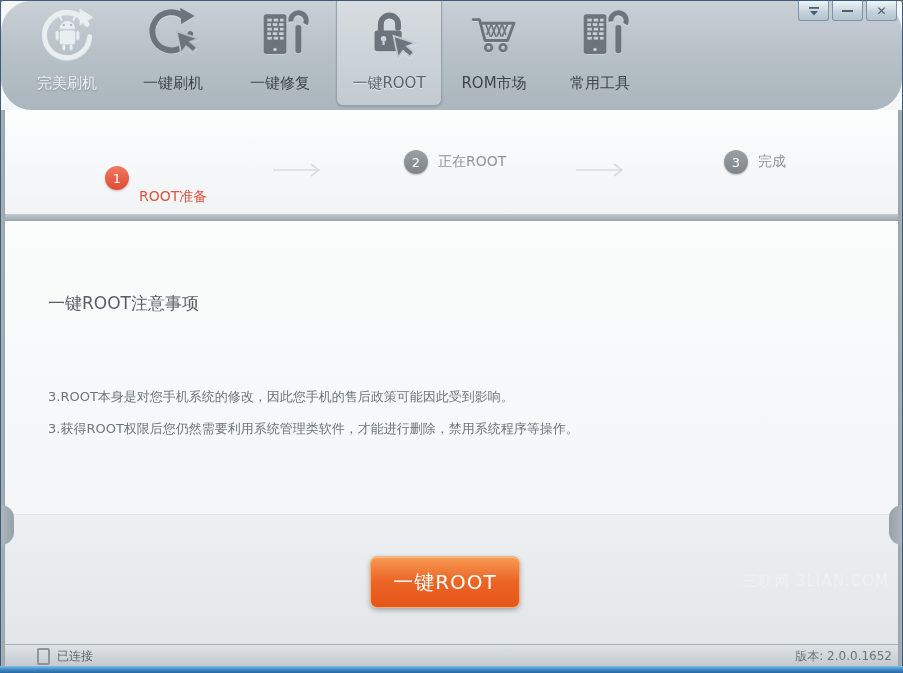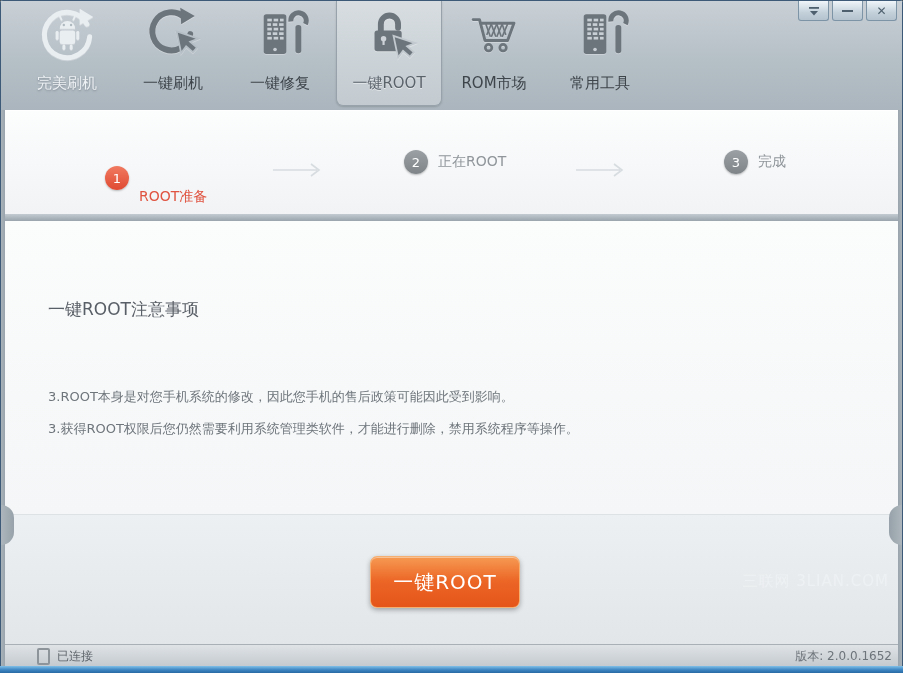--- a/index.html
+++ b/index.html
@@ -6,20 +6,21 @@
   .window {
     position:relative; width:903px; height:673px; margin:0 auto;
     background:#f4f6f7; overflow:hidden;
     box-shadow: inset 0 0 0 1px #3d5a78;
     border-radius:3px 3px 0 0;
   }
   
   .toolbar {
     position:absolute; top:1px; left:1px; right:1px; height:109px;
     background:linear-gradient(180deg,#c9d0d6 0%,#b5bfc6 55%,#aab5bd 100%);
+    border-radius:31px;
   }
   .tab { position:absolute; top:0; width:104px; height:104px; cursor:pointer; }
   .tab .icn { position:absolute; top:4px; left:0; right:0; height:60px;
     display:flex; align-items:center; justify-content:center; }
   .tab .tlabel { position:absolute; bottom:12px; left:0; right:0; text-align:center;
     font-size:15px; color:#3e454b; }
   .tab.logo-tab .tlabel { color:#eef2f5; text-shadow:0 1px 2px rgba(70,80,90,.45); }
   .tab.selected {
     background:linear-gradient(180deg,#d7dde1 0%,#c3cbd0 100%);
     border:1px solid #97a2aa; border-top:none; border-radius:0 0 7px 7px;
@@ -71,21 +72,21 @@
   .main { position:absolute; top:221px; left:1px; right:1px; height:423px; }
   .content-upper { height:293px; background:linear-gradient(180deg,#fbfcfc,#f4f6f7);
     border-bottom:1px solid #dde2e5; }
   .content-lower { height:129px; background:linear-gradient(180deg,#edf0f2,#e2e6e9); }
   .edge { position:absolute; top:110px; bottom:7px; width:4px; z-index:5; }
   .edge.l { left:1px;  background:linear-gradient(90deg,#a9b2b9,#99a4ac); }
   .edge.r { right:1px; background:linear-gradient(270deg,#a9b2b9,#99a4ac); }
   .bump { position:absolute; top:505px; width:13px; height:40px; z-index:6; }
   .bump.l { left:1px;  border-radius:0 20px 20px 0; background:linear-gradient(90deg,#adb6bc,#96a1a9); }
   .bump.r { right:1px; border-radius:20px 0 0 20px; background:linear-gradient(270deg,#adb6bc,#96a1a9); }
-  .note-title { position:absolute; left:48px; top:298px; font-size:17px; color:#595f66; }
+  .note-title { position:absolute; left:48px; top:292px; font-size:17px; color:#595f66; }
   .note { position:absolute; left:48px; font-size:13px; color:#6e757b; }
   .n1 { top:356px; } .n2 { top:388px; } .n3 { top:420px; }
   .root-btn {
     position:absolute; left:370px; top:556px; width:148px; height:50px; cursor:pointer;
     border:1px solid #f5b071; border-radius:7px;
     background:linear-gradient(180deg,#f69a52 0%,#ec6626 48%,#e5551a 100%);
     box-shadow:0 2px 5px rgba(0,0,0,.3), inset 0 1px 0 rgba(255,255,255,.4);
     color:#ffffff; font-size:20px; letter-spacing:1px;
     display:flex; align-items:center; justify-content:center;
     font-family:"DejaVu Sans","Liberation Sans",sans-serif;

